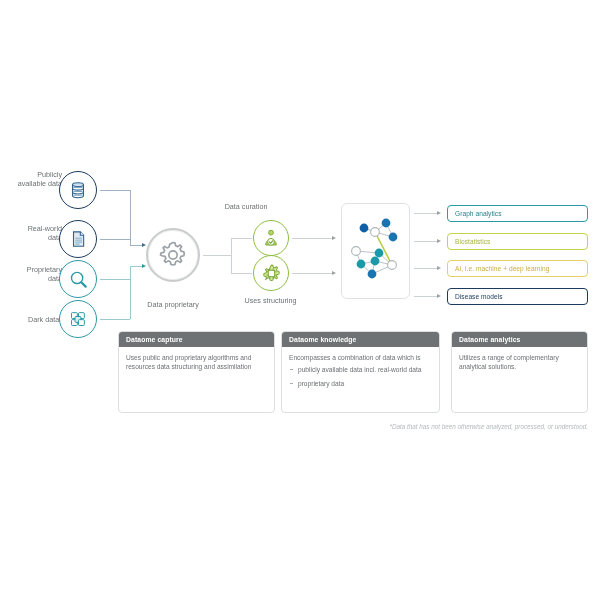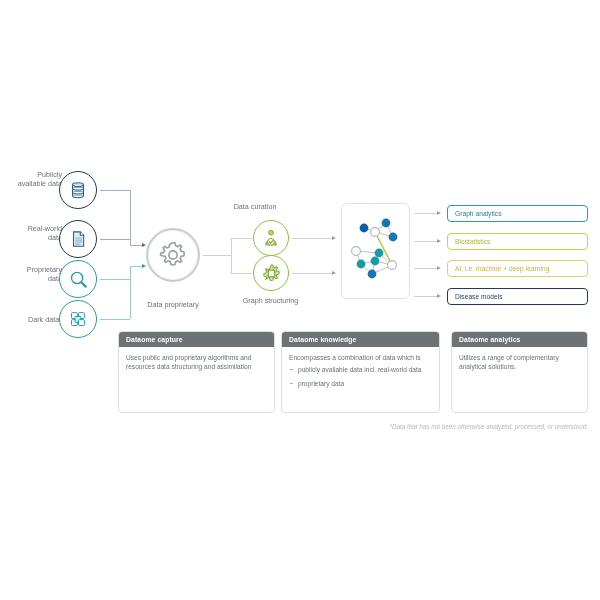--- a/index.html
+++ b/index.html
@@ -245,21 +245,21 @@
       </svg>
     </span>
   </div>
   <div class="node-caption" style="left:133px; top:300px; width:80px;">Data proprietary</div>
 
   <div class="wire wire-h wire-gray" style="left:203px; top:255px; width:28px;"></div>
   <div class="wire wire-v wire-gray" style="left:231px; top:238px; height:35px;"></div>
   <div class="wire wire-h wire-gray" style="left:231px; top:238px; width:21px;"></div>
   <div class="wire wire-h wire-gray" style="left:231px; top:273px; width:21px;"></div>
 
-  <div class="node-caption" style="left:220px; top:202px; width:70px;">Data curation</div>
+  <div class="node-caption" style="left:211px; top:202px; width:70px;">Data curation</div>
   <div class="circ circ-green" style="left:253px; top:220px; width:36px; height:36px;">
     <span>
       <svg width="20" height="20" viewBox="0 0 24 24">
         <circle cx="12" cy="5.6" r="2.9" fill="#b7d465" stroke="#7aa832" stroke-width="1.1"></circle>
         <path d="M5.6 20.4c0-3.9 2.9-6.6 6.4-6.6s6.4 2.7 6.4 6.6z" fill="#b7d465" stroke="#7aa832" stroke-width="1.1"></path>
         <circle cx="12" cy="16.6" r="4.1" fill="#ffffff" stroke="#7aa832" stroke-width="1.2"></circle>
         <path d="M10 16.7l1.5 1.6 2.7-3" fill="none" stroke="#7aa832" stroke-width="1.4" stroke-linecap="round" stroke-linejoin="round"></path>
       </svg>
     </span>
   </div>
@@ -275,21 +275,21 @@
           <path d="M10.1 15.7v1.7"></path>
             <path d="M13.9 15.7v1.7"></path>
           <path d="M8.3 10.1H6.6"></path>
             <path d="M8.3 13.9H6.6"></path>
           <path d="M15.7 10.1h1.7"></path>
             <path d="M15.7 13.9h1.7"></path>
         </g>
       </svg>
     </span>
   </div>
-  <div class="node-caption" style="left:228px; top:296px; width:85px;">Graph structuring</div>
+  <div class="node-caption" style="left:228px; top:296px; width:85px;">Uses structuring</div>
 
   <div class="wire wire-h wire-gray" style="left:292px; top:238px; width:40px;"></div>
   <div class="arrow arrow-gray" style="left:332px; top:235.6px;"></div>
   <div class="wire wire-h wire-gray" style="left:292px; top:273px; width:40px;"></div>
   <div class="arrow arrow-gray" style="left:332px; top:270.6px;"></div>
 
   <div id="net-panel">
     <svg width="67" height="94" viewBox="0 0 67 94">
       <g stroke="#bcc3c7" stroke-width="1" fill="none">
         <path d="M44 19 L33 28"></path>

